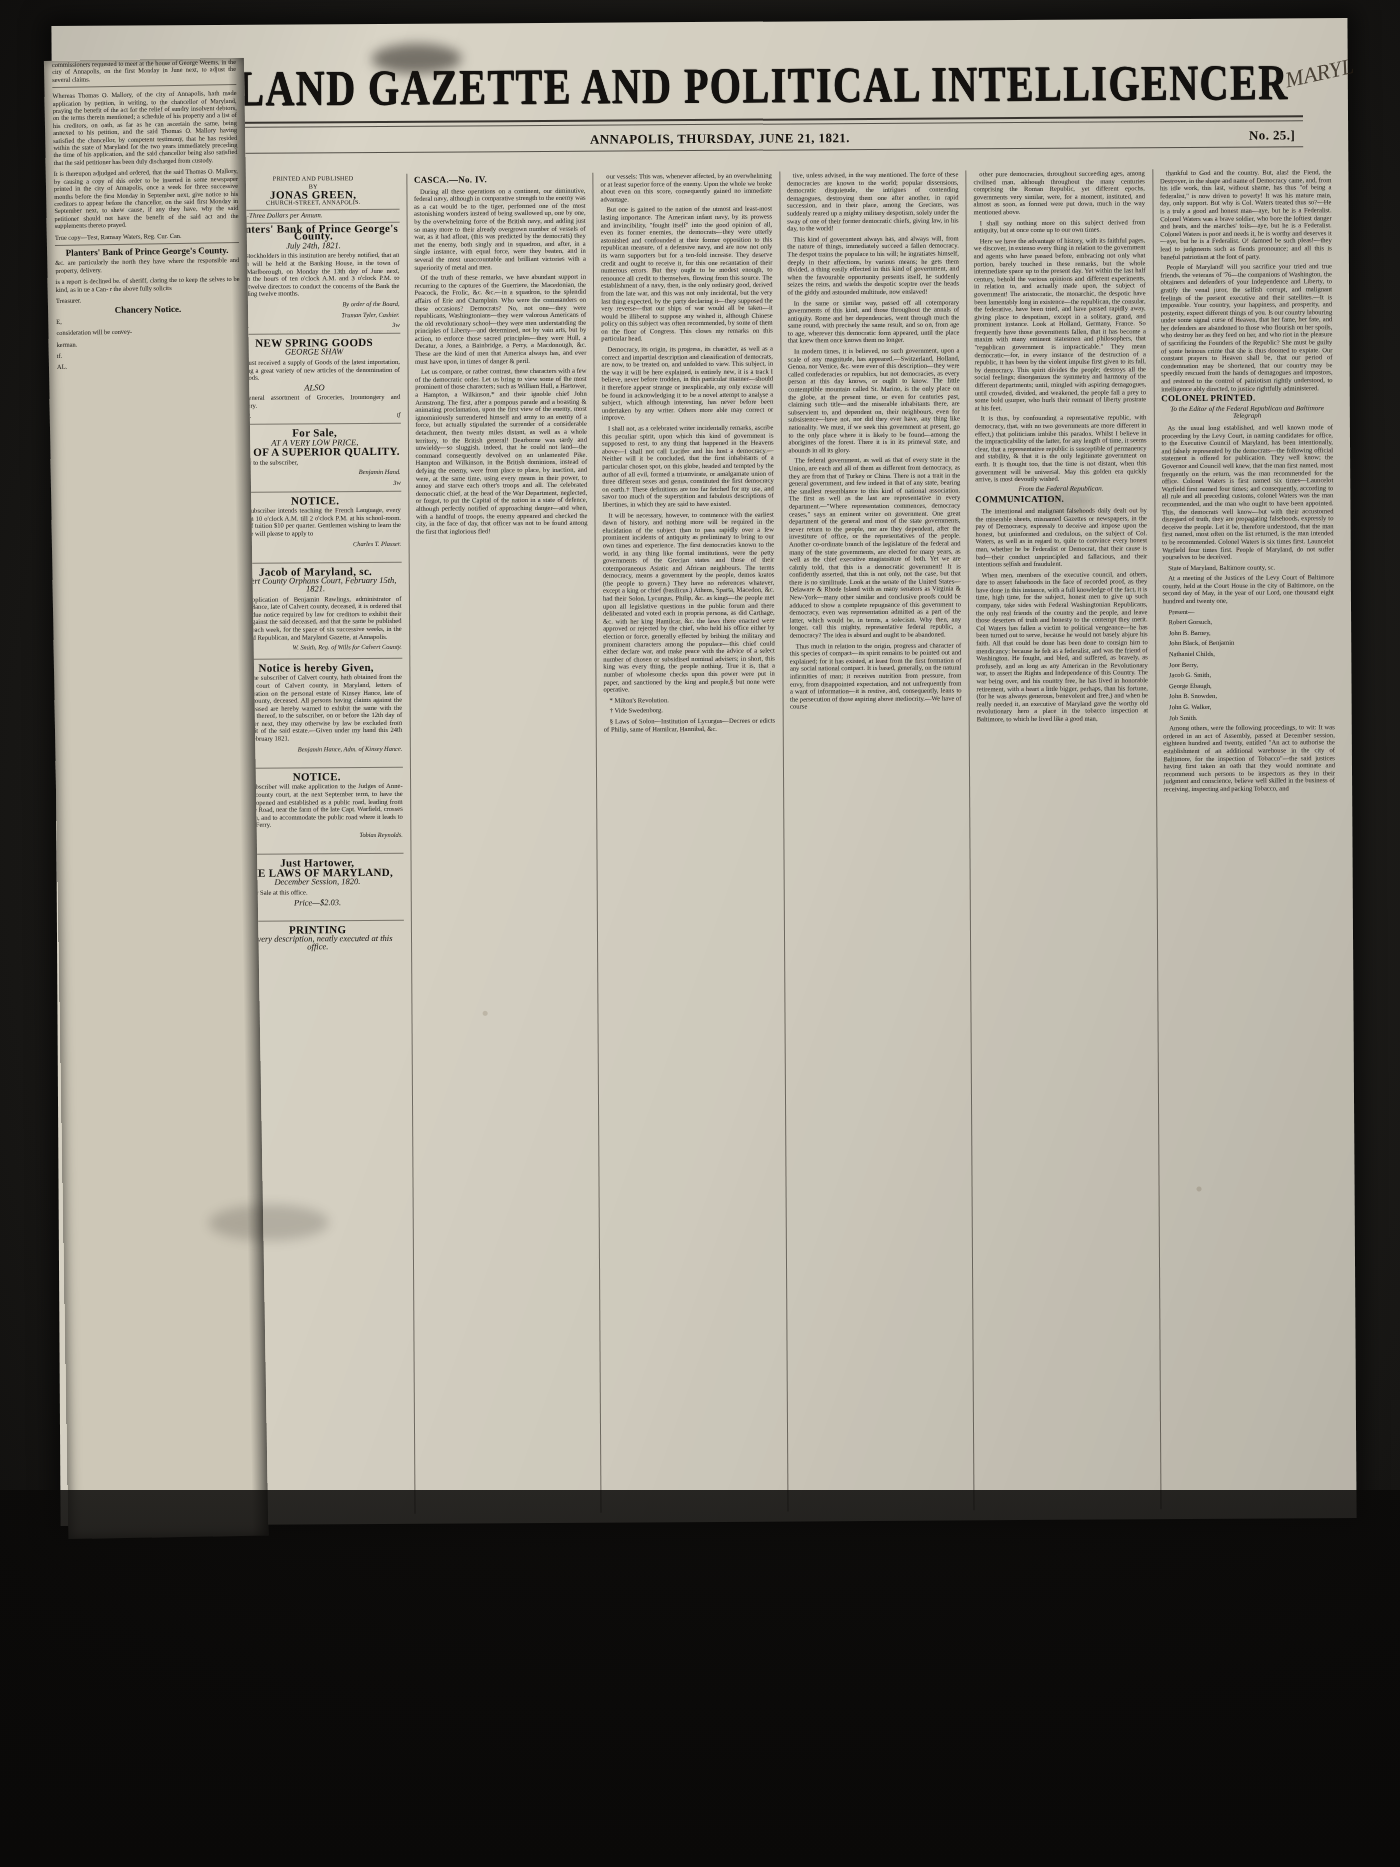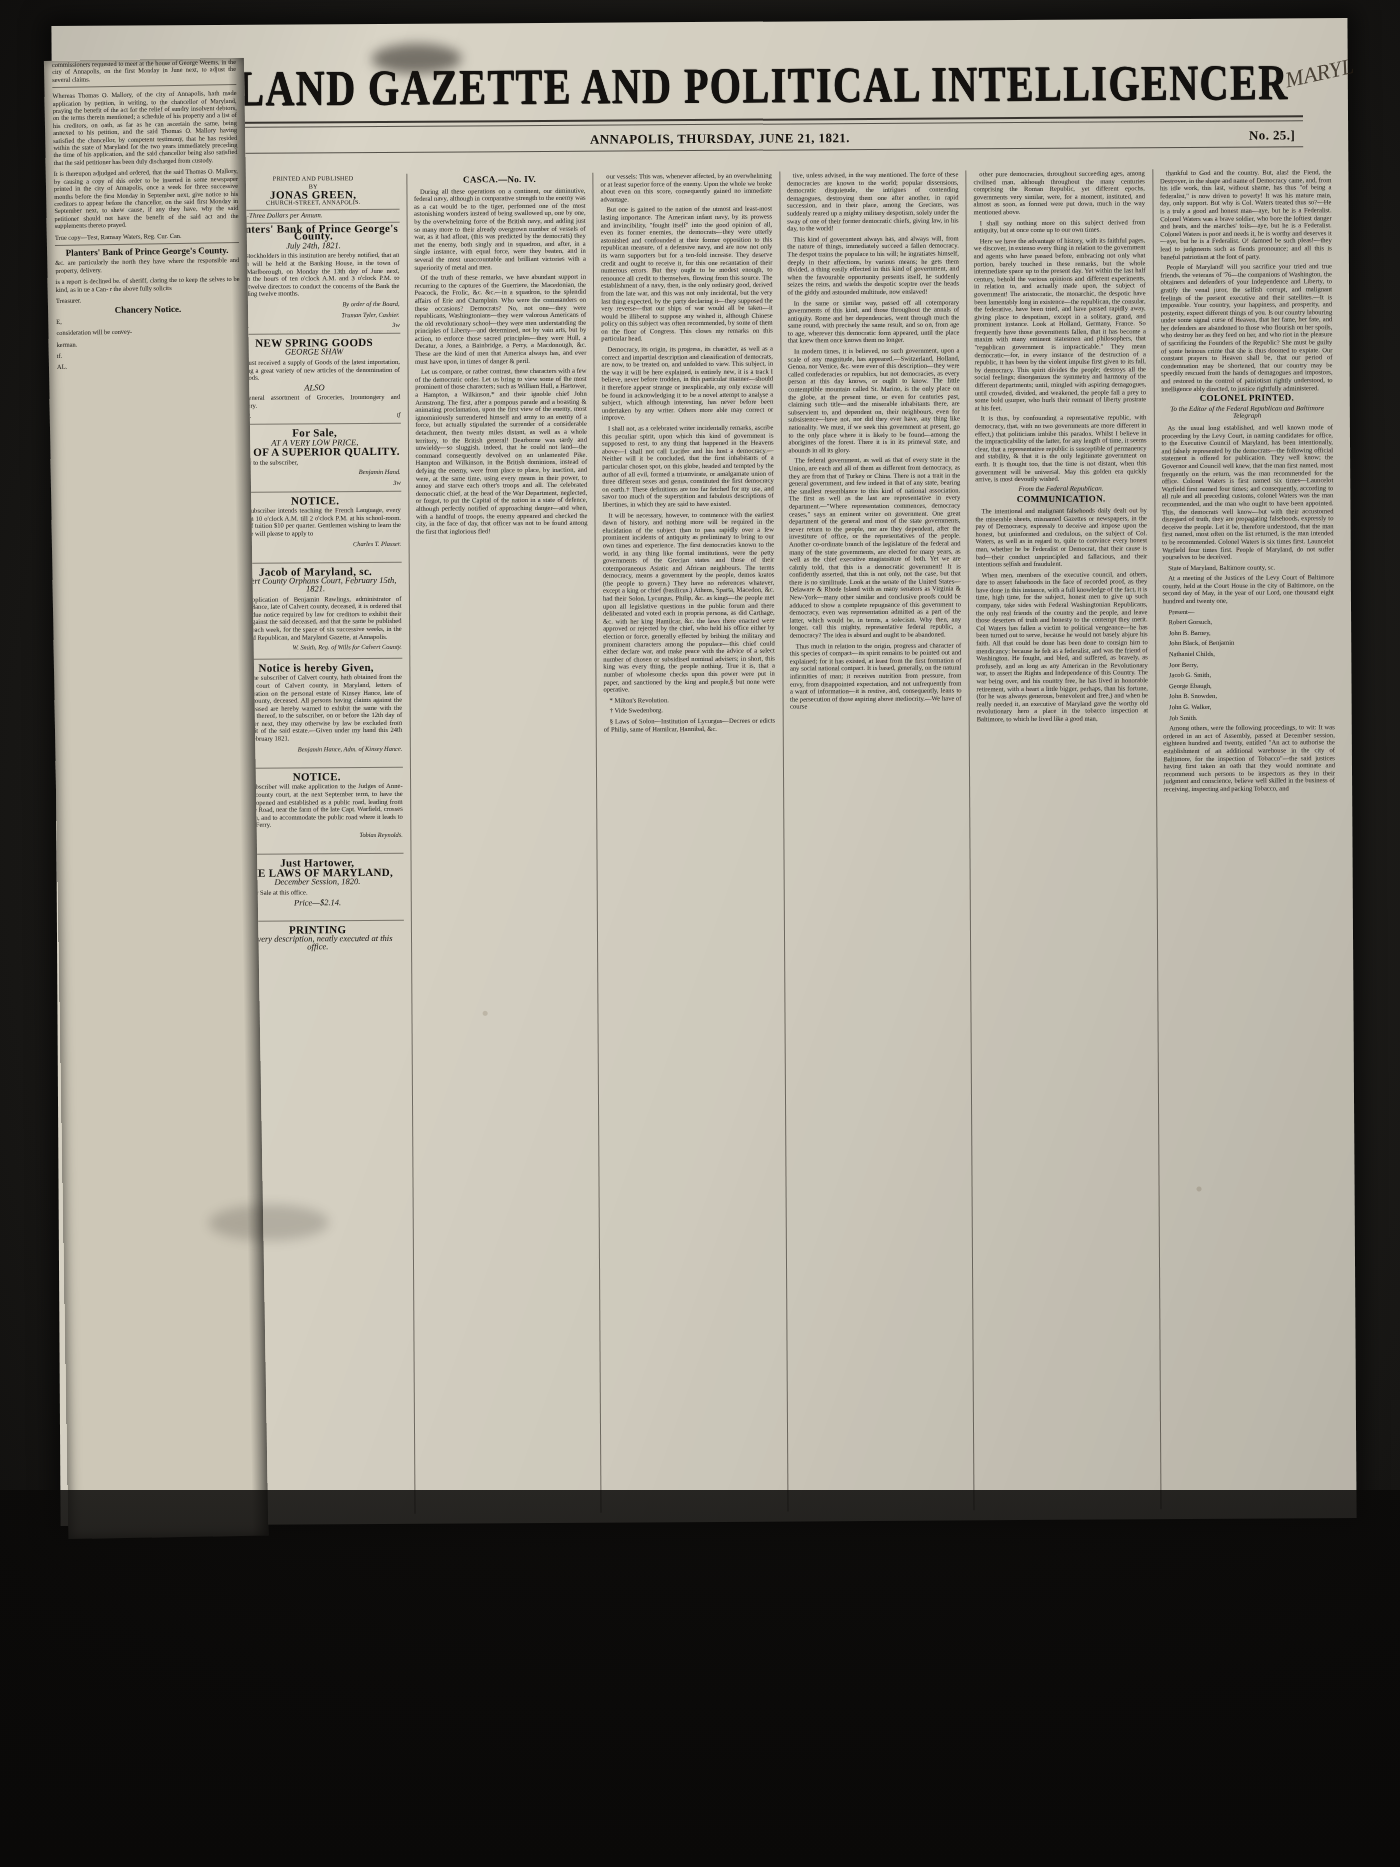--- a/index.html
+++ b/index.html
@@ -135,21 +135,20 @@
     margin: 1px 0 2px 0;
     text-align: center;
     font-size: 8.5px;
     font-style: italic;
     font-weight: normal;
     text-indent: 0;
   }
   .ad .sig { text-align: right; font-style: italic; font-size: 6.4px; margin-top: 2px; }
   .ad .datesig { display:flex; justify-content:space-between; font-size:6.4px; font-style:italic; margin-top:2px;}
   .chead {
-    text-align: center;
     font-weight: bold;
     font-size: 9px;
     margin: 3px 0 3px 0;
     text-indent: 0;
     letter-spacing: .3px;
   }
   .csub {
     text-align: center;
     font-size: 7px;
     font-style: italic;
@@ -296,21 +295,21 @@
         <div class="datesig">
           <span>May 3.</span>
         </div>
       </div>
 
       <div class="ad">
         <h4>Just Hartower,</h4>
         <h4>THE LAWS OF MARYLAND,</h4>
         <h5>December Session, 1820.</h5>
         <p>And for Sale at this office.</p>
-        <h5>Price—$2.14.</h5>
+        <h5>Price—$2.03.</h5>
         <div class="datesig">
           <span>April 12.</span>
         </div>
       </div>
 
       <div class="ad">
         <h4>PRINTING</h4>
         <h5>Of every description, neatly executed at this office.</h5>
       </div>
     </div>

